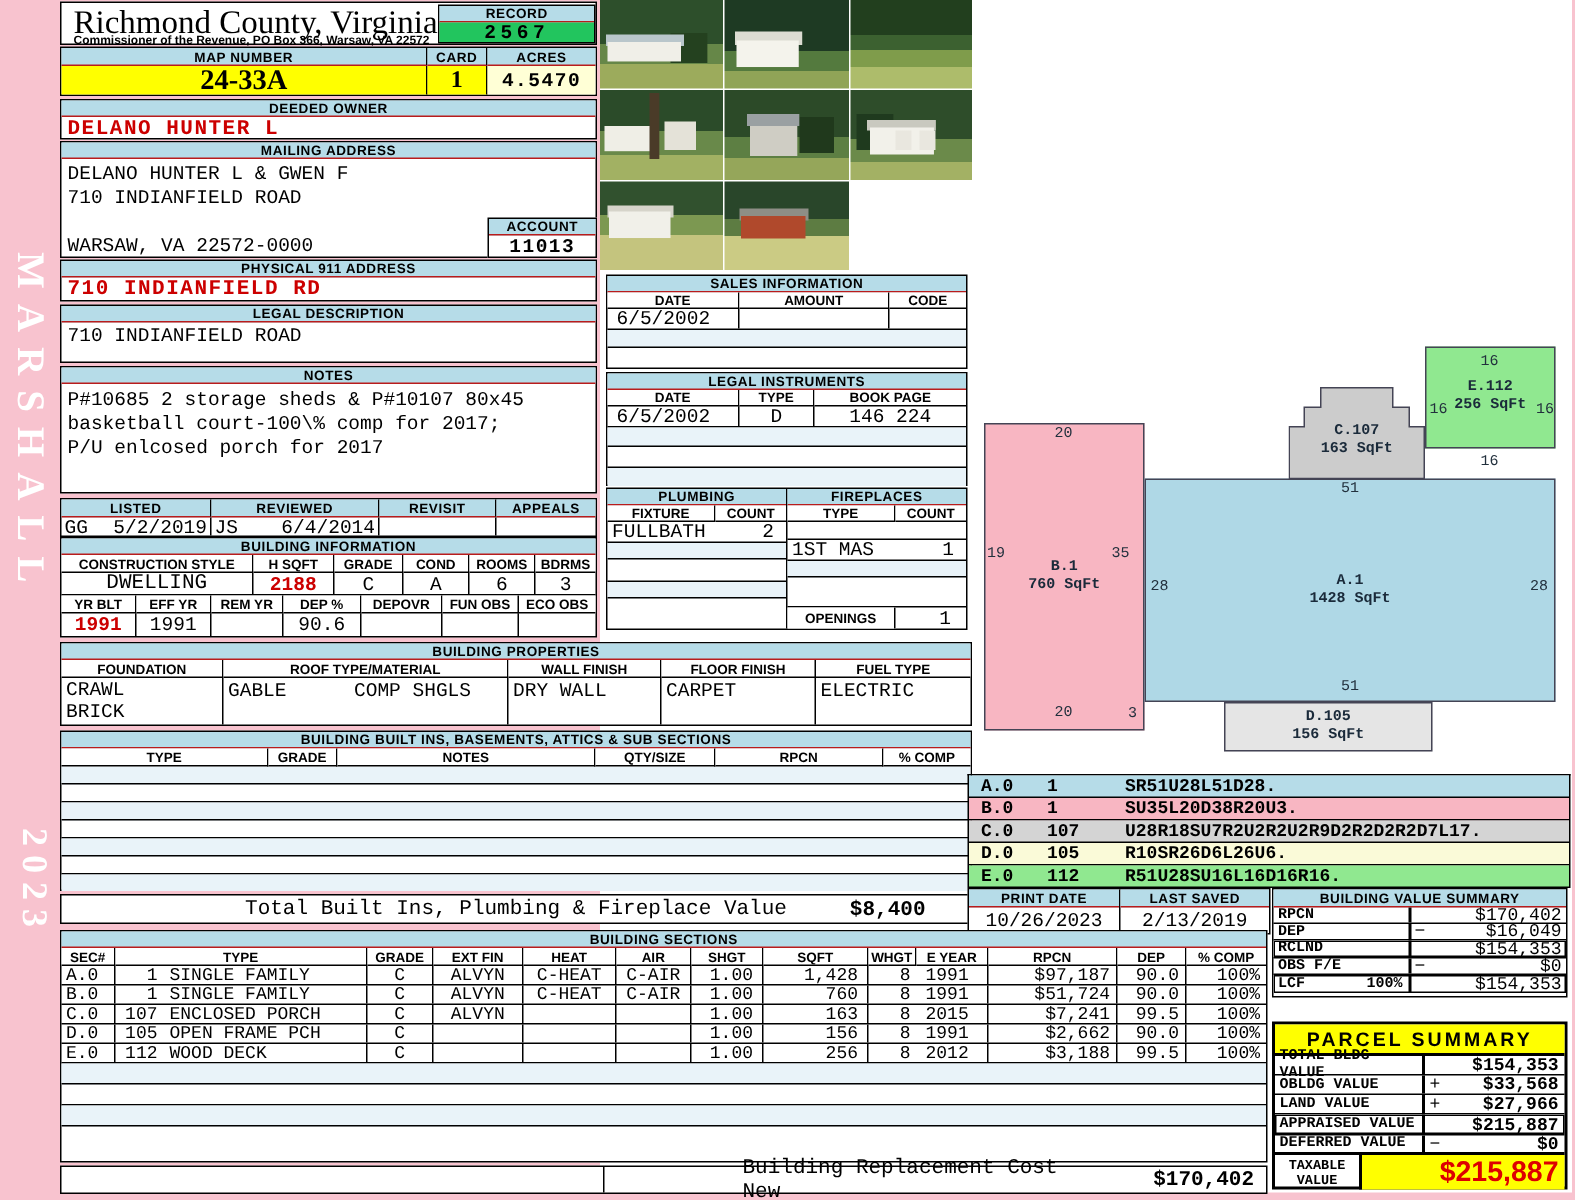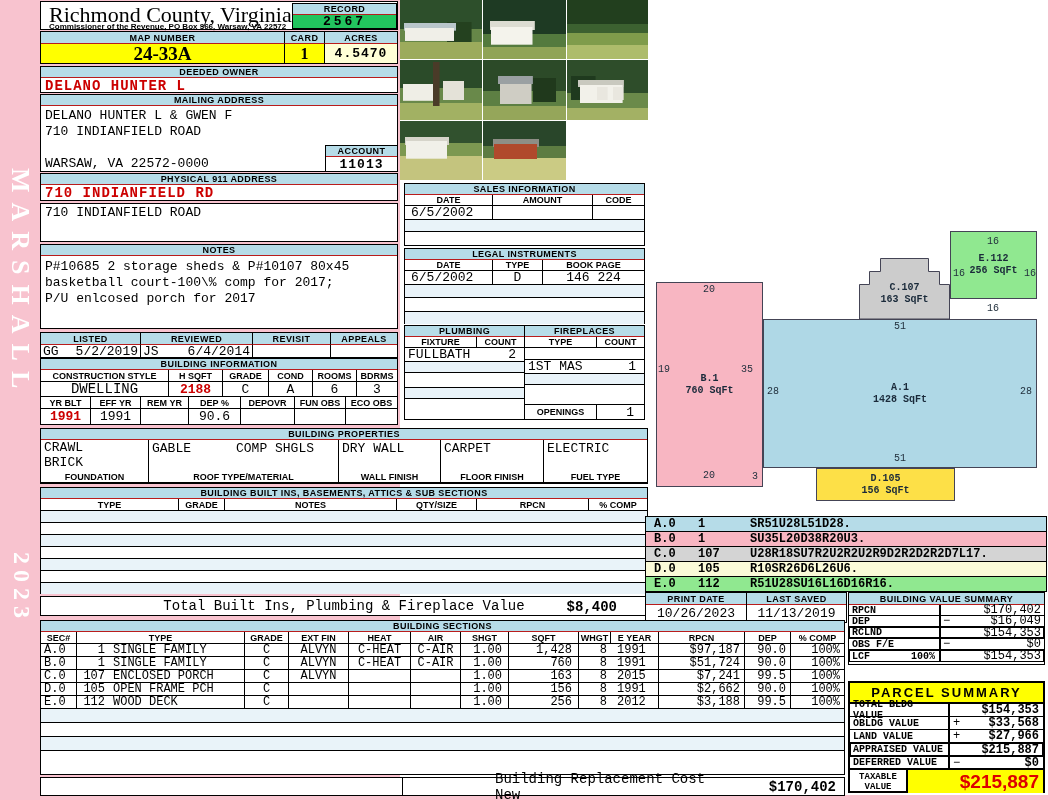--- a/index.html
+++ b/index.html
@@ -113,20 +113,21 @@
       <div class="b" style="height:14px;display:flex;align-items:center;justify-content:center;font-size:13px;letter-spacing:1px">11013</div>
     </div>
   </div>
 
   <div class="box" style="left:40px;top:173px;width:358px;height:28px">
     <div class="bar" style="height:11px">PHYSICAL 911 ADDRESS</div>
     <div class="red" style="height:16px;display:flex;align-items:center;padding-left:4px;font-size:14px;letter-spacing:1px">710 INDIANFIELD RD</div>
   </div>
 
   <div class="box" style="left:40px;top:203px;width:358px;height:39px">
+    <div class="bar" style="height:11px">LEGAL DESCRIPTION</div>
     <div style="height:17px;display:flex;align-items:center;padding-left:4px">710 INDIANFIELD ROAD</div>
   </div>
 
   <div class="box" style="left:40px;top:244px;width:358px;height:85px">
     <div class="bar" style="height:11px">NOTES</div>
     <div style="padding:3px 0 0 4px;line-height:16px">
       <div>P#10685 2 storage sheds &amp; P#10107 80x45</div>
       <div>basketball court-100\% comp for 2017;</div>
       <div>P/U enlcosed porch for 2017</div>
     </div>
@@ -186,39 +187,39 @@
       <div class="cell ctr" style="width:48px"></div>
       <div class="cell ctr" style="width:52px">90.6</div>
       <div class="cell ctr" style="width:54px"></div>
       <div class="cell ctr" style="width:51px"></div>
       <div class="cell ctr" style="flex:1"></div>
     </div>
   </div>
 
   <div class="box" style="left:40px;top:428px;width:608px;height:56px">
     <div class="bar" style="height:11px">BUILDING PROPERTIES</div>
-    <div class="row" style="height:31px">
-      <div class="cell" style="width:108px;align-items:flex-start;flex-direction:column;padding-left:3px;line-height:15px">
-        <span>CRAWL</span>
-        <span>BRICK</span>
-      </div>
-      <div class="cell" style="width:190px;align-items:flex-start;padding:1px 24px 0 3px;justify-content:space-between">
-        <span>GABLE</span>
-        <span>COMP SHGLS</span>
-      </div>
-      <div class="cell" style="width:102px;align-items:flex-start;padding:1px 0 0 3px">DRY WALL</div>
-      <div class="cell" style="width:103px;align-items:flex-start;padding:1px 0 0 3px">CARPET</div>
-      <div class="cell" style="flex:1;align-items:flex-start;padding:1px 0 0 3px">ELECTRIC</div>
-    </div>
     <div class="row" style="height:12px">
       <div class="cell ch bb" style="width:108px">FOUNDATION</div>
       <div class="cell ch bb" style="width:190px">ROOF TYPE/MATERIAL</div>
       <div class="cell ch bb" style="width:102px">WALL FINISH</div>
       <div class="cell ch bb" style="width:103px">FLOOR FINISH</div>
       <div class="cell ch bb" style="flex:1">FUEL TYPE</div>
+    </div>
+    <div class="row" style="height:31px">
+      <div class="cell" style="width:108px;align-items:flex-start;flex-direction:column;padding-left:3px;line-height:15px">
+        <span>CRAWL</span>
+        <span>BRICK</span>
+      </div>
+      <div class="cell" style="width:190px;align-items:flex-start;padding:1px 24px 0 3px;justify-content:space-between">
+        <span>GABLE</span>
+        <span>COMP SHGLS</span>
+      </div>
+      <div class="cell" style="width:102px;align-items:flex-start;padding:1px 0 0 3px">DRY WALL</div>
+      <div class="cell" style="width:103px;align-items:flex-start;padding:1px 0 0 3px">CARPET</div>
+      <div class="cell" style="flex:1;align-items:flex-start;padding:1px 0 0 3px">ELECTRIC</div>
     </div>
   </div>
 
   <div class="box" style="left:40px;top:487px;width:608px;height:107px">
     <div class="bar" style="height:11px">BUILDING BUILT INS, BASEMENTS, ATTICS &amp; SUB SECTIONS</div>
     <div class="row" style="height:12px">
       <div class="cell ch bb" style="width:138px">TYPE</div>
       <div class="cell ch bb" style="width:46px">GRADE</div>
       <div class="cell ch bb" style="width:172px">NOTES</div>
       <div class="cell ch bb" style="width:80px">QTY/SIZE</div>
@@ -341,21 +342,21 @@
     <div class="abs" style="left:211px;top:282px;width:91px;text-align:center;font:bold 10px 'Liberation Mono',monospace;color:#1a2a3a;line-height:12px">
       <div>C.107</div>
       <div>163 SqFt</div>
     </div>
 
     <div class="shape" style="left:302px;top:231px;width:87px;height:68px;background:#90E890">
       <span>E.112</span>
       <span>256 SqFt</span>
     </div>
 
-    <div class="shape" style="left:168px;top:468px;width:139px;height:33px;background:#fde047">
+    <div class="shape" style="left:168px;top:468px;width:139px;height:33px;background:#e5e5e5">
       <span>D.105</span>
       <span>156 SqFt</span>
     </div>
 
     <span class="dim" style="left:55px;top:284px">20</span>
     <span class="dim" style="left:10px;top:364px">19</span>
     <span class="dim" style="left:93px;top:364px">35</span>
     <span class="dim" style="left:55px;top:470px">20</span>
     <span class="dim" style="left:104px;top:471px">3</span>
     <span class="dim" style="left:246px;top:321px">51</span>
@@ -396,21 +397,21 @@
     </div>
   </div>
 
   <div class="box" style="left:645px;top:592px;width:202px;height:31px;display:flex">
     <div style="width:100px;border-right:1px solid #000;display:flex;flex-direction:column">
       <div class="bar" style="height:12px">PRINT DATE</div>
       <div style="flex:1;display:flex;align-items:center;justify-content:center">10/26/2023</div>
     </div>
     <div style="flex:1;display:flex;flex-direction:column">
       <div class="bar" style="height:12px">LAST SAVED</div>
-      <div style="flex:1;display:flex;align-items:center;justify-content:center">11/13/2019</div>
+      <div style="flex:1;display:flex;align-items:center;justify-content:center">2/13/2019</div>
     </div>
   </div>
 
   <div class="box" style="left:848px;top:592px;width:197px;height:73px">
     <div class="bar" style="height:12px">BUILDING VALUE SUMMARY</div>
     <div class="row bb" style="height:11px">
       <div class="vs-label">RPCN</div>
       <div class="vs-sign"></div>
       <div class="vs-amt">$170,402</div>
     </div>

